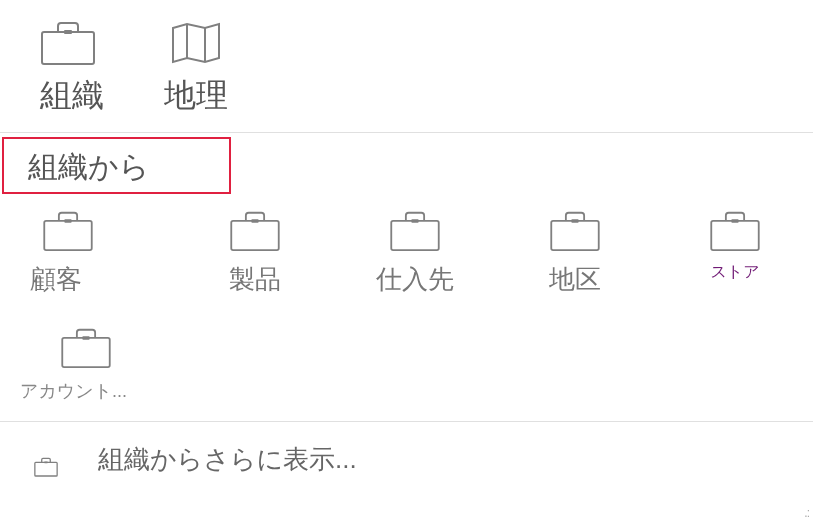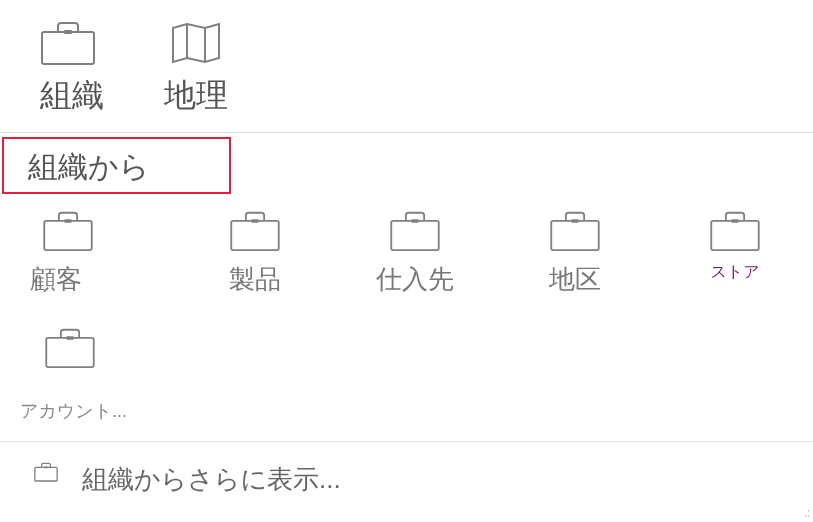--- a/index.html
+++ b/index.html
@@ -75,37 +75,36 @@
     }
     .grid-item.first .label {
       margin-left: -12px;
     }
     .second-row {
       display: flex;
       padding: 30px 0 0 44px;
       gap: 10px;
     }
     .second-row .grid-item {
-      align-items: flex-start;
-      gap: 20px;
+      align-items: center;
     }
     .second-row .label {
       font-size: 18px;
       color: #888;
       margin-left: -24px;
     }
     .hr-bottom {
       border: none;
       border-top: 1px solid #e0e0e0;
       margin: 18px 0 0 0;
     }
     .more-row {
       display: flex;
-      align-items: flex-start;
-      gap: 24px;
+      align-items: flex-end;
+      gap: 40px;
       padding: 20px 0 0 34px;
       cursor: pointer;
     }
     .more-row .label {
       font-size: 26px;
       color: #666;
     }
     .resize-grip {
       position: absolute;
       right: 4px;

